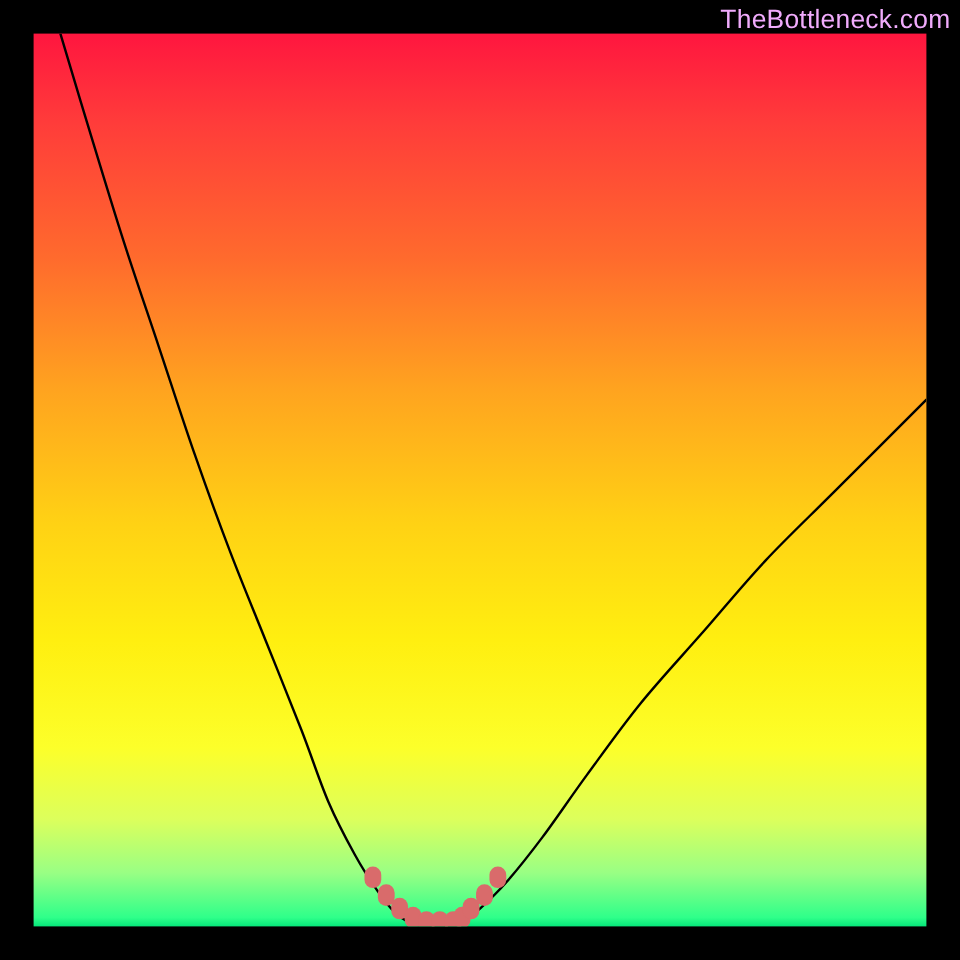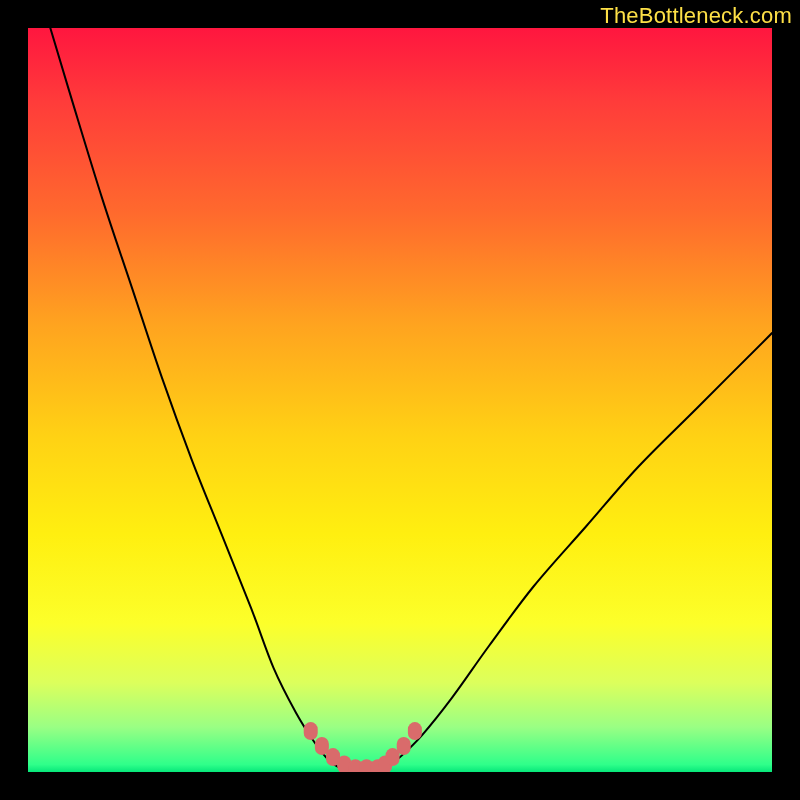--- a/index.html
+++ b/index.html
@@ -35,21 +35,21 @@
     left: 0; top: 0;
     width: 744px; height: 744px;
   }
   .watermark {
     position: absolute;
     top: 3px;
     right: 8px;
     font-family: Arial, Helvetica, sans-serif;
     font-size: 22px;
     font-weight: 500;
-    color: #fde047;
+    color: #f0abfc;
     letter-spacing: 0.2px;
   }
 </style>
 </head>
 <body>
 
 <div class="frame">
   <div class="plot-area">
     <svg class="curve" viewBox="0 0 744 744" preserveAspectRatio="none">
       <path fill="none" stroke="#000" stroke-width="2" stroke-linecap="round" stroke-linejoin="round" d="M 22.32 0.00 C 26.04 12.40, 35.96 45.88, 44.64 74.40 C 53.32 102.92, 64.48 140.12, 74.40 171.12 C 84.32 202.12, 94.24 230.64, 104.16 260.40 C 114.08 290.16, 124.00 321.16, 133.92 349.68 C 143.84 378.20, 153.76 405.48, 163.68 431.52 C 173.60 457.56, 183.52 481.12, 193.44 505.92 C 203.36 530.72, 214.52 558.00, 223.20 580.32 C 231.88 602.64, 238.08 622.48, 245.52 639.84 C 252.96 657.20, 261.02 672.08, 267.84 684.48 C 274.66 696.88, 280.86 706.18, 286.44 714.24 C 292.02 722.30, 296.98 728.50, 301.32 732.84 C 305.66 737.18, 310.62 739.04, 312.48 740.28"></path>

